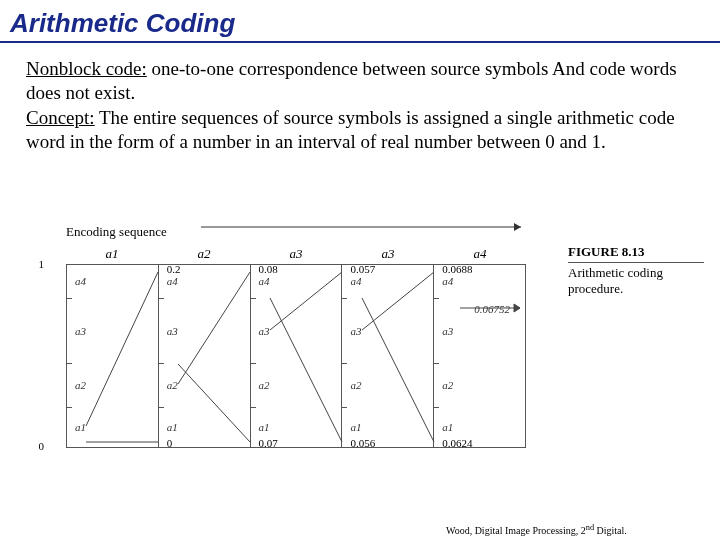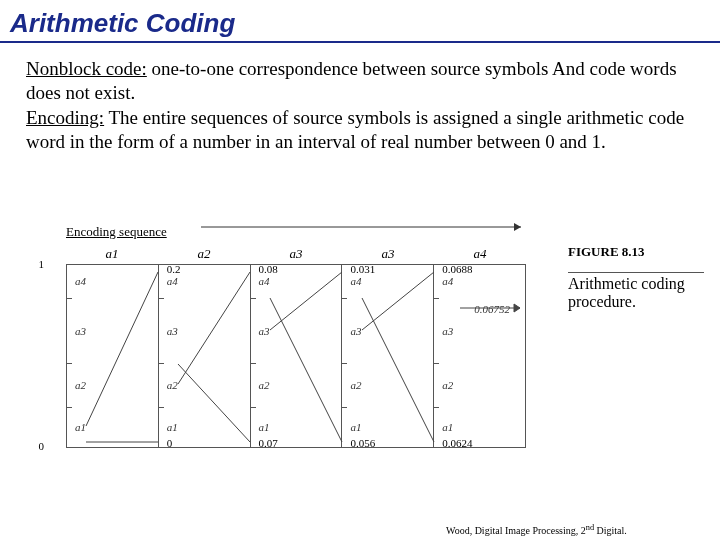--- a/index.html
+++ b/index.html
@@ -36,21 +36,20 @@
     top: 242px;
     left: 26px;
     right: 12px;
     bottom: 34px;
   }
   .seq-label {
     position: absolute;
     top: -18px;
     left: 40px;
     font-size: 13px;
-    text-decoration: underline;
   }
   svg.arrow-seq {
     position: absolute;
     top: -22px;
     left: 40px;
   }
   .seq-symbols {
     position: absolute;
     top: 4px;
     left: 40px;
@@ -124,45 +123,45 @@
     top: 0;
     right: 4px;
     width: 136px;
     font-family: "Times New Roman", serif;
   }
   .fig-caption .fignum {
     font-weight: bold;
     font-size: 13px;
     border-bottom: 1.5px solid #555;
     display: inline-block;
-    padding-bottom: 12px;
+    padding-bottom: 2px;
     margin-bottom: 2px;
     width: 100%;
   }
   .fig-caption .figtxt {
-    font-size: 16px;
+    font-size: 13px;
   }
   .credit {
     position: absolute;
     bottom: 4px;
     right: 14px;
     width: 260px;
     font-size: 10px;
     text-align: left;
     font-family: "Times New Roman", serif;
   }
 </style>
 </head>
 <body>
 
 <div class="title">Arithmetic Coding</div>
 
 <div class="body-text">
   <span class="underlined">Nonblock code:</span><span> one-to-one correspondence between source symbols And code words does not exist.</span><br>
-  <span class="underlined">Encoding:</span><span> The entire sequences of source symbols is assigned a single arithmetic code word in the form of a number in an interval of real number between 0 and 1.</span>
+  <span class="underlined">Concept:</span><span> The entire sequences of source symbols is assigned a single arithmetic code word in the form of a number in an interval of real number between 0 and 1.</span>
 </div>
 
 <div class="figure-area">
 
   <svg class="arrow-seq" width="470" height="14">
     <line x1="135" y1="7" x2="455" y2="7" stroke="#333" stroke-width="1"></line>
     <polygon points="455,7 448,3 448,11" fill="#333"></polygon>
   </svg>
   <div class="seq-label">Encoding sequence</div>
 
@@ -208,21 +207,21 @@
       <div class="alabel" style="top:9%">a4</div>
       <div class="alabel" style="top:36%">a3</div>
       <div class="alabel" style="top:66%">a2</div>
       <div class="alabel" style="top:89%">a1</div>
       <div class="val-bot">0.07</div>
     </div>
     <div class="col">
       <div class="tick" style="top:18%"></div>
         <div class="tick" style="top:54%"></div>
         <div class="tick" style="top:78%"></div>
-      <div class="val-top">0.031</div>
+      <div class="val-top">0.057</div>
       <div class="alabel" style="top:9%">a4</div>
       <div class="alabel" style="top:36%">a3</div>
       <div class="alabel" style="top:66%">a2</div>
       <div class="alabel" style="top:89%">a1</div>
       <div class="val-bot">0.056</div>
     </div>
     <div class="col">
       <div class="tick" style="top:18%"></div>
         <div class="tick" style="top:54%"></div>
         <div class="tick" style="top:78%"></div>

